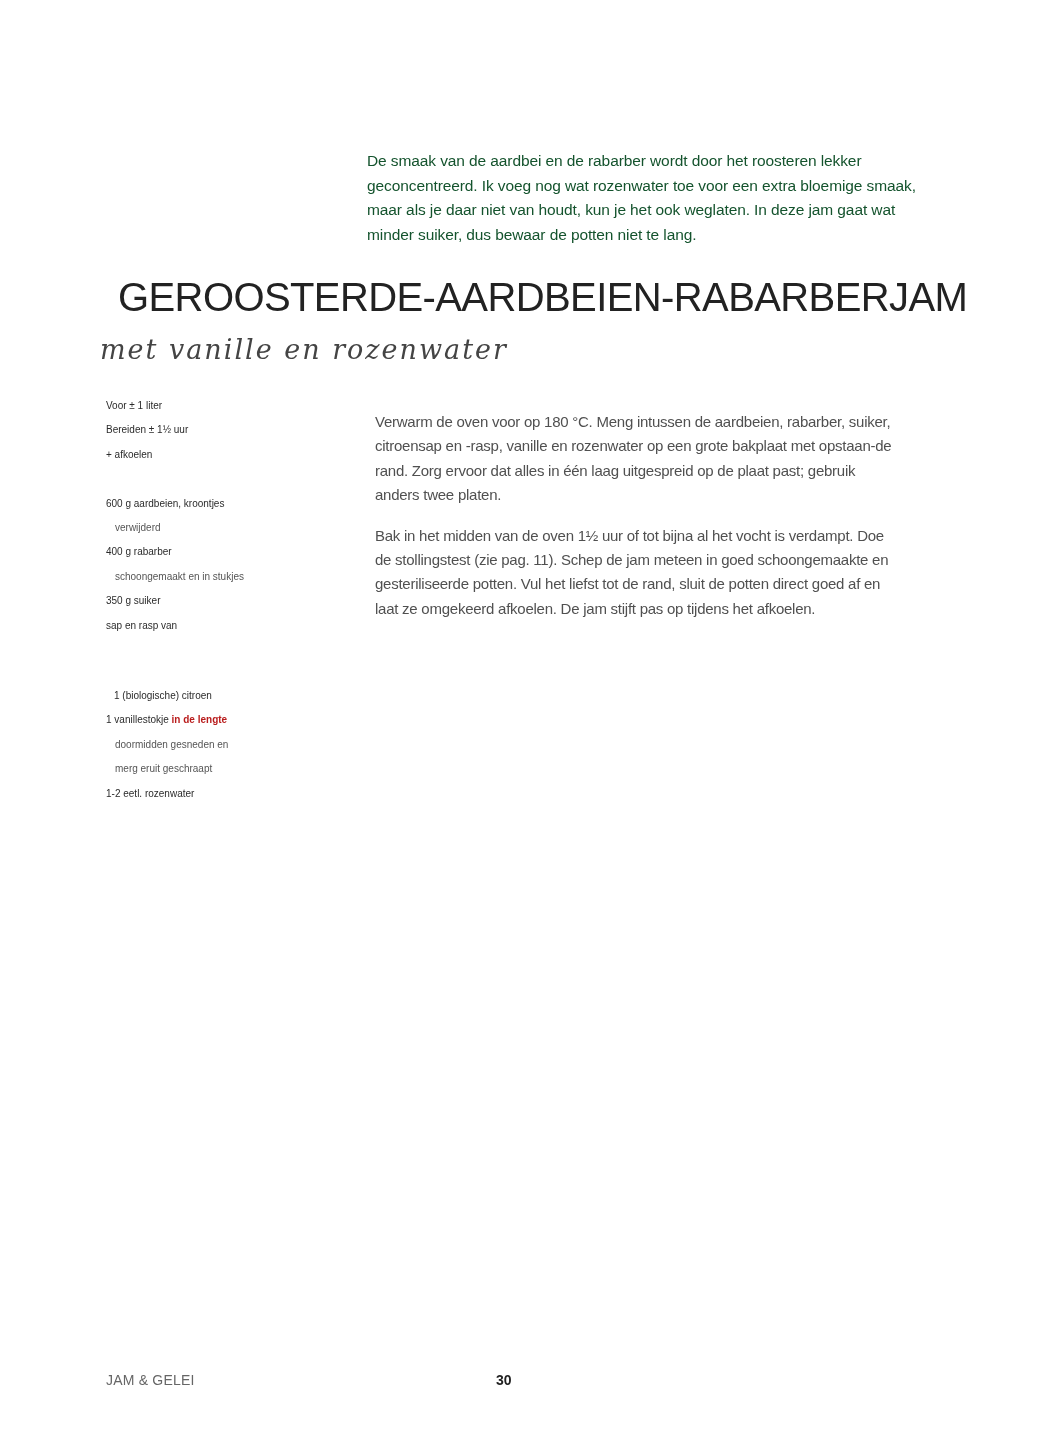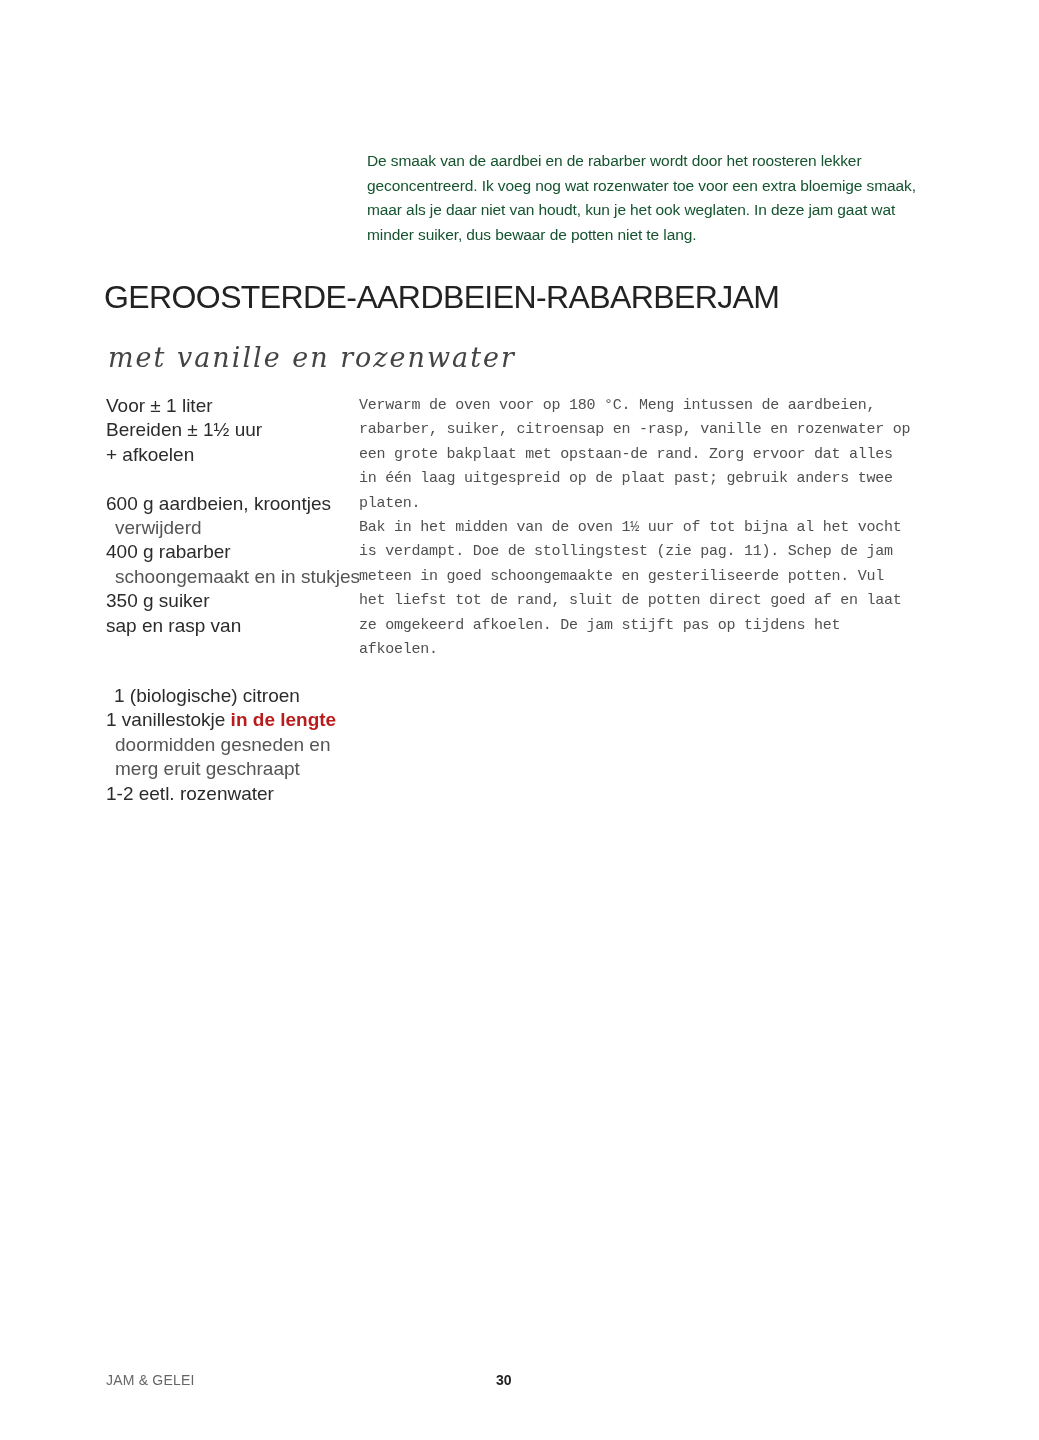--- a/index.html
+++ b/index.html
@@ -1,35 +1,35 @@
 <!DOCTYPE html>
 <html><head>
 <meta charset="utf-8">
 <style>
   html, body { margin: 0; padding: 0; background: #ffffff; }
   body { width: 1039px; height: 1440px; position: relative; overflow: hidden;
          font-family: "Liberation Sans", "DejaVu Sans", sans-serif; color: #2a2a2a; }
   .intro { position: absolute; left: 359px; top: 149px; width: 560px;
            color: #14532d; font-size: 15.5px; line-height: 24.5px; letter-spacing: -0.1px; margin-left: 8px; }
-  .title { position: absolute; left: 104px; top: 272px; margin: 0;
-           font-size: 32px; font-weight: normal; color: #222; letter-spacing: -0.6px;
+  .title { position: absolute; left: 118px; top: 272px; margin: 0;
+           font-size: 40px; font-weight: normal; color: #222; letter-spacing: -0.6px;
            line-height: 50px; white-space: nowrap; }
-  .subtitle { position: absolute; left: 100px; top: 330px; margin: 8px;
+  .subtitle { position: absolute; left: 100px; top: 330px; margin: 0;
               font-family: "DejaVu Serif", serif; font-style: italic; font-weight: normal;
               font-size: 27px; color: #444; letter-spacing: 2px; line-height: 40px; }
   .ingredients { position: absolute; left: 106px; top: 394px; width: 235px;
-                 font-size: 19px; line-height: 24.4px; color: #2b2b2b; }
+                 font-size: 10px; line-height: 24.4px; color: #2b2b2b; }
   .ingredients .line { white-space: nowrap; }
   .ingredients .indent { padding-left: 9px; color: #555; }
   .ingredients .indent.dark { color: #2b2b2b; padding-left: 8px; margin-top: 46px; }
   .ingredients .gap { height: 24.4px; }
   .ingredients .light { color: #b91c1c; font-weight: bold; }
   .method { position: absolute; left: 359px; top: 394px; width: 560px;
             font-size: 15px; line-height: 24.4px; color: #505050; letter-spacing: -0.25px; }
-  .method p { margin: 0; font-family: Liberation Mono, monospace; }
+  .method p { margin: 16px; }
   .method .gap { height: 24.4px; }
   .method .bold { color: #2b2b2b; font-weight: bold; letter-spacing: 0; }
   .footer-left { position: absolute; left: 106px; top: 1372px; font-size: 14px;
                  color: #666; letter-spacing: 0.2px; }
   .footer-page { position: absolute; left: 496px; top: 1372px; font-size: 14px;
                  color: #222; font-weight: bold; }
 </style>
 </head>
 <body>
 

